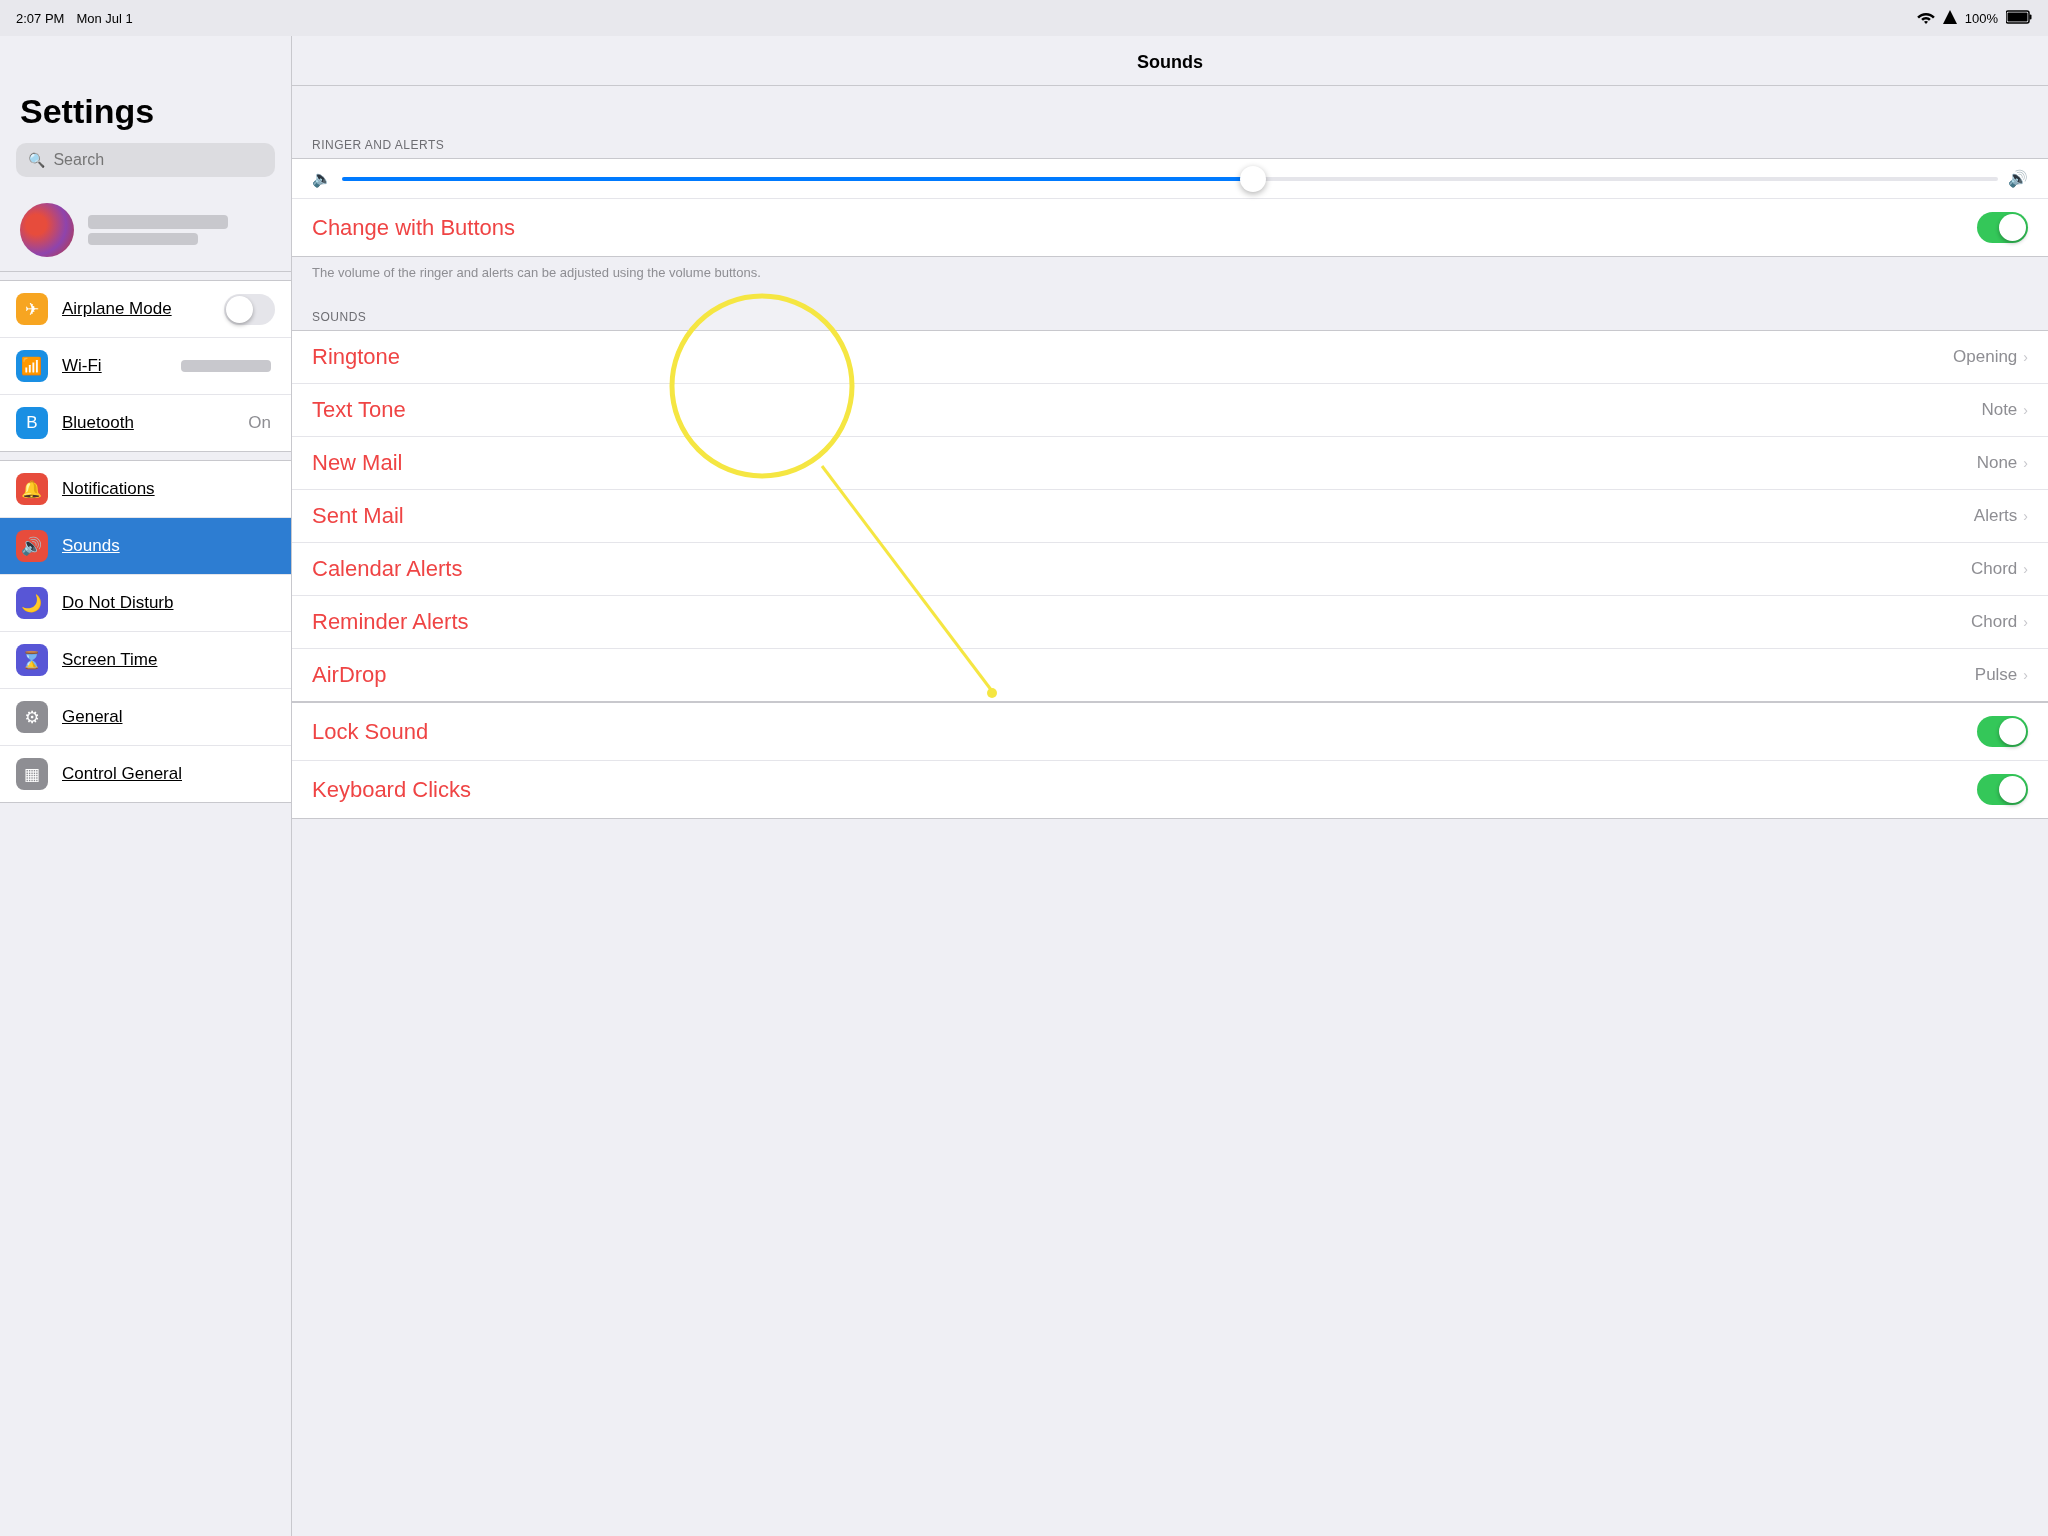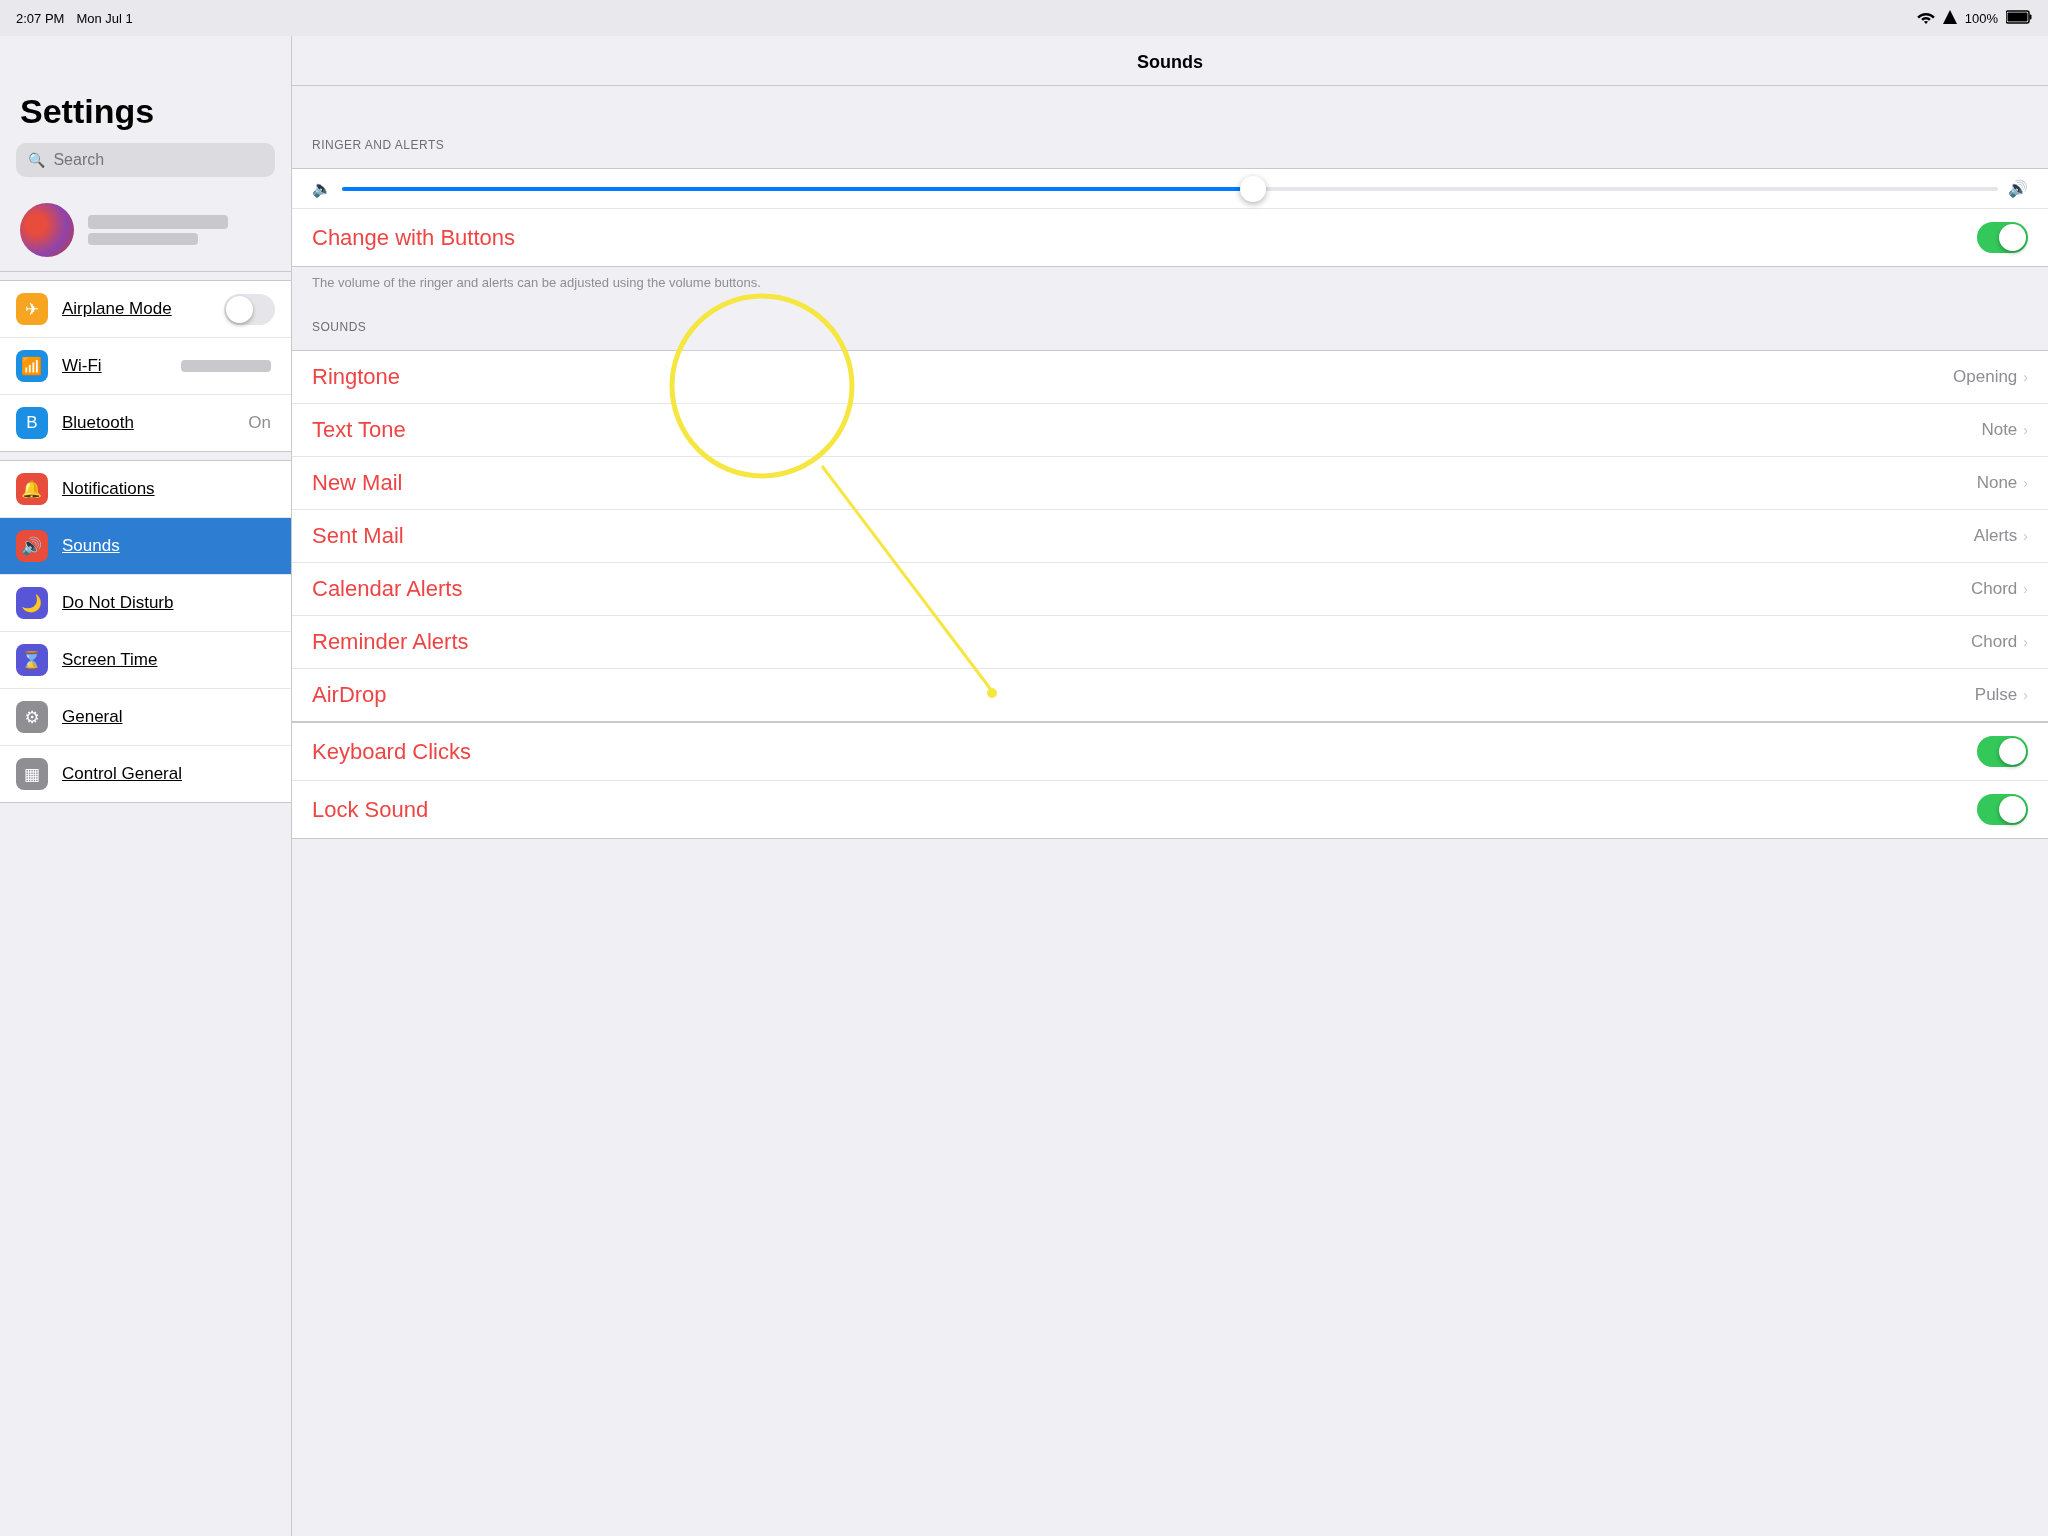--- a/index.html
+++ b/index.html
@@ -177,21 +177,21 @@
       font-size: 18px;
       font-weight: 600;
       color: #000;
       border-bottom: 1px solid #c8c8cd;
     }
     .section-header {
       font-size: 12px;
       color: #6d6d72;
       text-transform: uppercase;
       letter-spacing: 0.5px;
-      padding: 16px 20px 16px 20px;
+      padding: 16px 20px 6px 20px;
     }
     .content-group {
       background: #fff;
       border-radius: 0;
       margin: 0 0 0 0;
       border-top: 1px solid #c8c8cd;
       border-bottom: 1px solid #c8c8cd;
     }
     .content-item {
       display: flex;
@@ -425,31 +425,31 @@
             </div>
             <div class="content-item">
               <span class="content-item-label">AirDrop</span>
               <span class="content-item-value">Pulse</span>
               <span class="chevron">›</span>
             </div>
           </div>
           <div style="height: 0px;"></div>
           <div class="content-group">
             <div class="content-item">
+              <span class="content-item-label">Lock Sound</span>
+              <div class="toggle on">
+                <div class="toggle-thumb"></div>
+              </div>
+            </div>
+            <div class="content-item">
               <span class="content-item-label">Keyboard Clicks</span>
               <div class="toggle on">
                 <div class="toggle-thumb"></div>
               </div>
             </div>
-            <div class="content-item">
-              <span class="content-item-label">Lock Sound</span>
-              <div class="toggle on">
-                <div class="toggle-thumb"></div>
-              </div>
-            </div>
           </div>
         </div>
     </div>
 
     <svg class="arrow-svg" style="top:0;left:0;width:100%;height:100%;" xmlns="http://www.w3.org/2000/svg">
 
       <circle cx="470" cy="350" r="90" fill="rgba(255,255,255,0.15)" stroke="#f5e642" stroke-width="5"></circle>
 
       <line x1="530" y1="430" x2="700" y2="655" stroke="#f5e642" stroke-width="3"></line>
       <circle cx="700" cy="657" r="5" fill="#f5e642"></circle>

